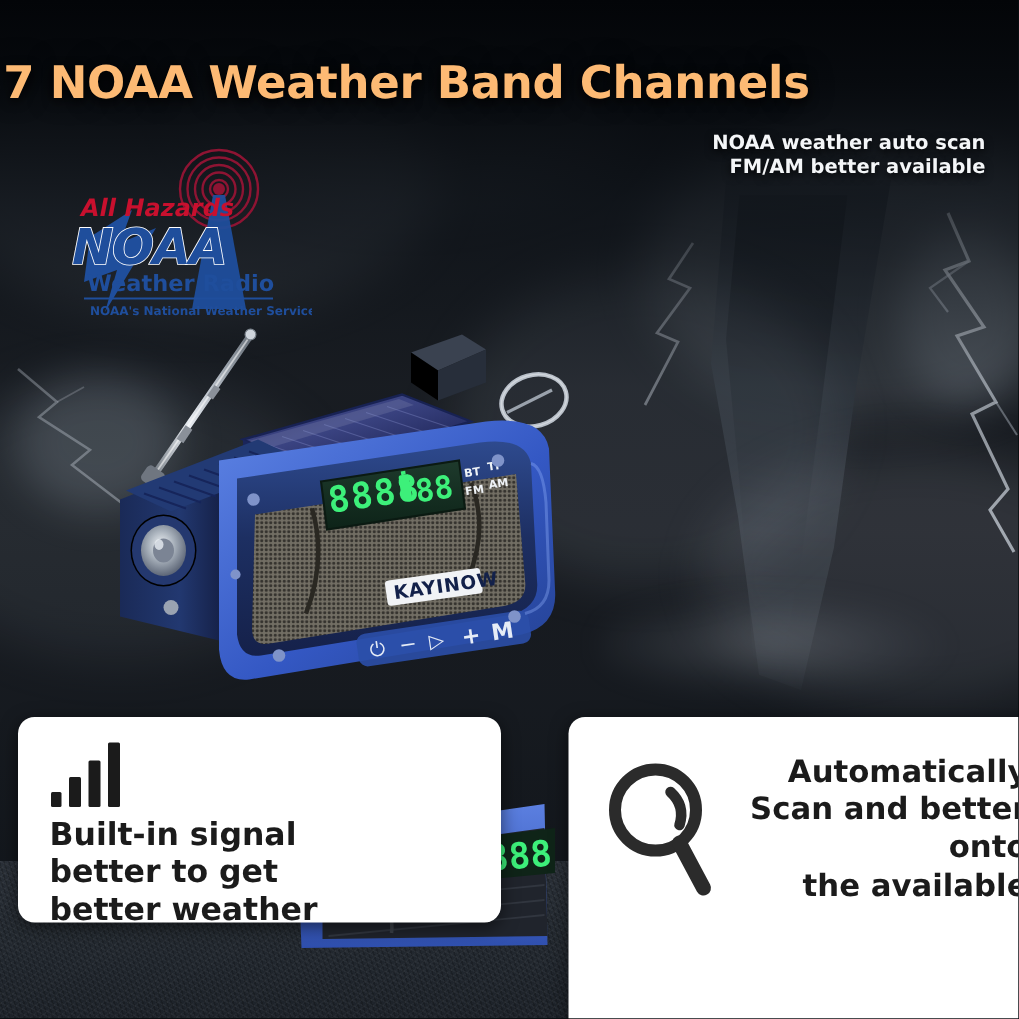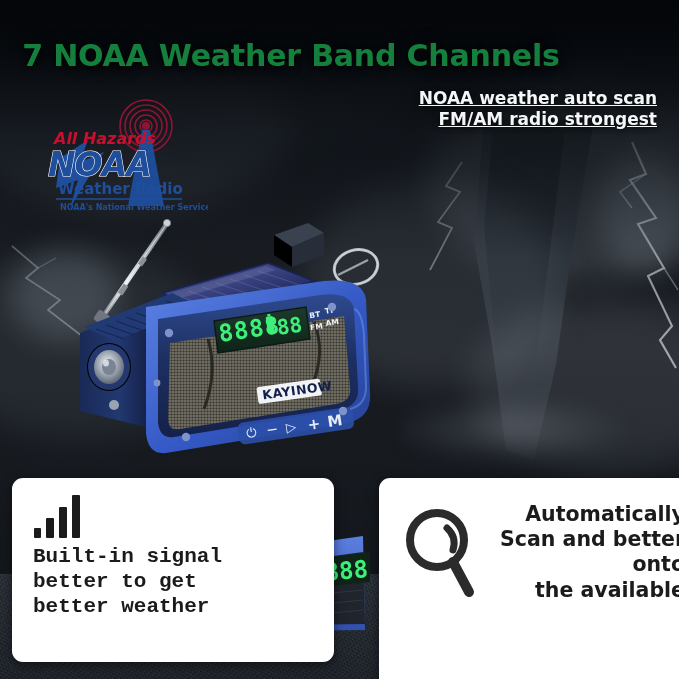--- a/index.html
+++ b/index.html
@@ -49,37 +49,37 @@
   .asphalt{position:absolute;left:0;bottom:0;width:679px;height:105px;
     background:
       repeating-linear-gradient(27deg, rgba(255,255,255,.030) 0 1px, rgba(0,0,0,0) 1px 3px),
       repeating-linear-gradient(-41deg, rgba(255,255,255,.022) 0 1px, rgba(0,0,0,0) 1px 4px),
       repeating-linear-gradient(71deg, rgba(0,0,0,.18) 0 1px, rgba(0,0,0,0) 1px 3px),
       linear-gradient(180deg,#2a3038 0%, #242a31 40%, #1d2229 100%);}
 
   
   .headline{position:absolute;left:0;top:38px;width:542px;text-align:center;
     font-family:"DejaVu Sans", sans-serif;font-weight:bold;font-size:30px;
-    letter-spacing:-.2px;color:#15803d;
-    text-shadow:0 2px 7px rgba(0,0,0,.85), 0 0 16px rgba(0,0,0,.6);padding-left:20px;}
+    letter-spacing:-.2px;color:#fdba74;
+    text-shadow:0 2px 7px rgba(0,0,0,.85), 0 0 16px rgba(0,0,0,.6);}
   .subhead{position:absolute;right:22px;top:88px;width:420px;text-align:right;
-    font-weight:bold;font-size:17px;line-height:1.22;color:#f4f6f8;
-    text-shadow:0 2px 6px rgba(0,0,0,.85);text-decoration:underline;}
+    font-weight:bold;font-size:13px;line-height:1.22;color:#f4f6f8;
+    text-shadow:0 2px 6px rgba(0,0,0,.85);}
 
   
   .noaa{position:absolute;left:30px;top:96px;width:178px;height:126px;}
   .noaa svg{display:block;}
 
   
   .radio{position:absolute;left:62px;top:215px;width:330px;height:265px;}
 
   
   .card{position:absolute;background:#ffffff;border-radius:11px;
     box-shadow:0 3px 11px rgba(0,0,0,.55);}
-  #card-left{left:12px;top:478px;width:322px;height:184px;font-family:Liberation Mono, monospace;}
+  #card-left{left:12px;top:478px;width:322px;height:137px;}
   #card-right{left:345px;top:478px;width:322px;height:213px;margin-left:34px;}
 
   .bars{position:absolute;left:22px;top:16px;width:58px;height:44px;}
   .bar{position:absolute;bottom:0;background:#1b1b1b;border-radius:1px;}
   .b1{left:0;width:7px;height:10px;}
   .b2{left:12px;width:8px;height:20px;}
   .b3{left:25px;width:8px;height:31px;}
   .b4{left:38px;width:8px;height:43px;}
 
   .card-text-left{position:absolute;left:21px;top:66px;width:250px;
@@ -122,21 +122,21 @@
     <polyline points="4,6 30,28 18,38 52,60 40,70 74,96" fill="none" stroke="rgba(224,230,240,.42)" stroke-width="1.7"></polyline>
     <polyline points="30,28 48,18" fill="none" stroke="rgba(224,230,240,.30)" stroke-width="1.3"></polyline>
   </svg>
 
   <div class="bg-grad2"></div>
   <div class="asphalt"></div>
 
   <div class="headline">7 NOAA Weather Band Channels</div>
   <div class="subhead">
     <div>NOAA weather auto scan</div>
-    <div>FM/AM radio strongest</div>
+    <div>FM/AM better available</div>
   </div>
 
   <div class="noaa">
     <svg width="178" height="126" viewBox="0 0 178 126">
 
       <g fill="none" stroke="#8e1433" stroke-width="1.6">
         <circle cx="116" cy="30" r="6"></circle>
         <circle cx="116" cy="30" r="11"></circle>
         <circle cx="116" cy="30" r="16"></circle>
         <circle cx="116" cy="30" r="21"></circle>

